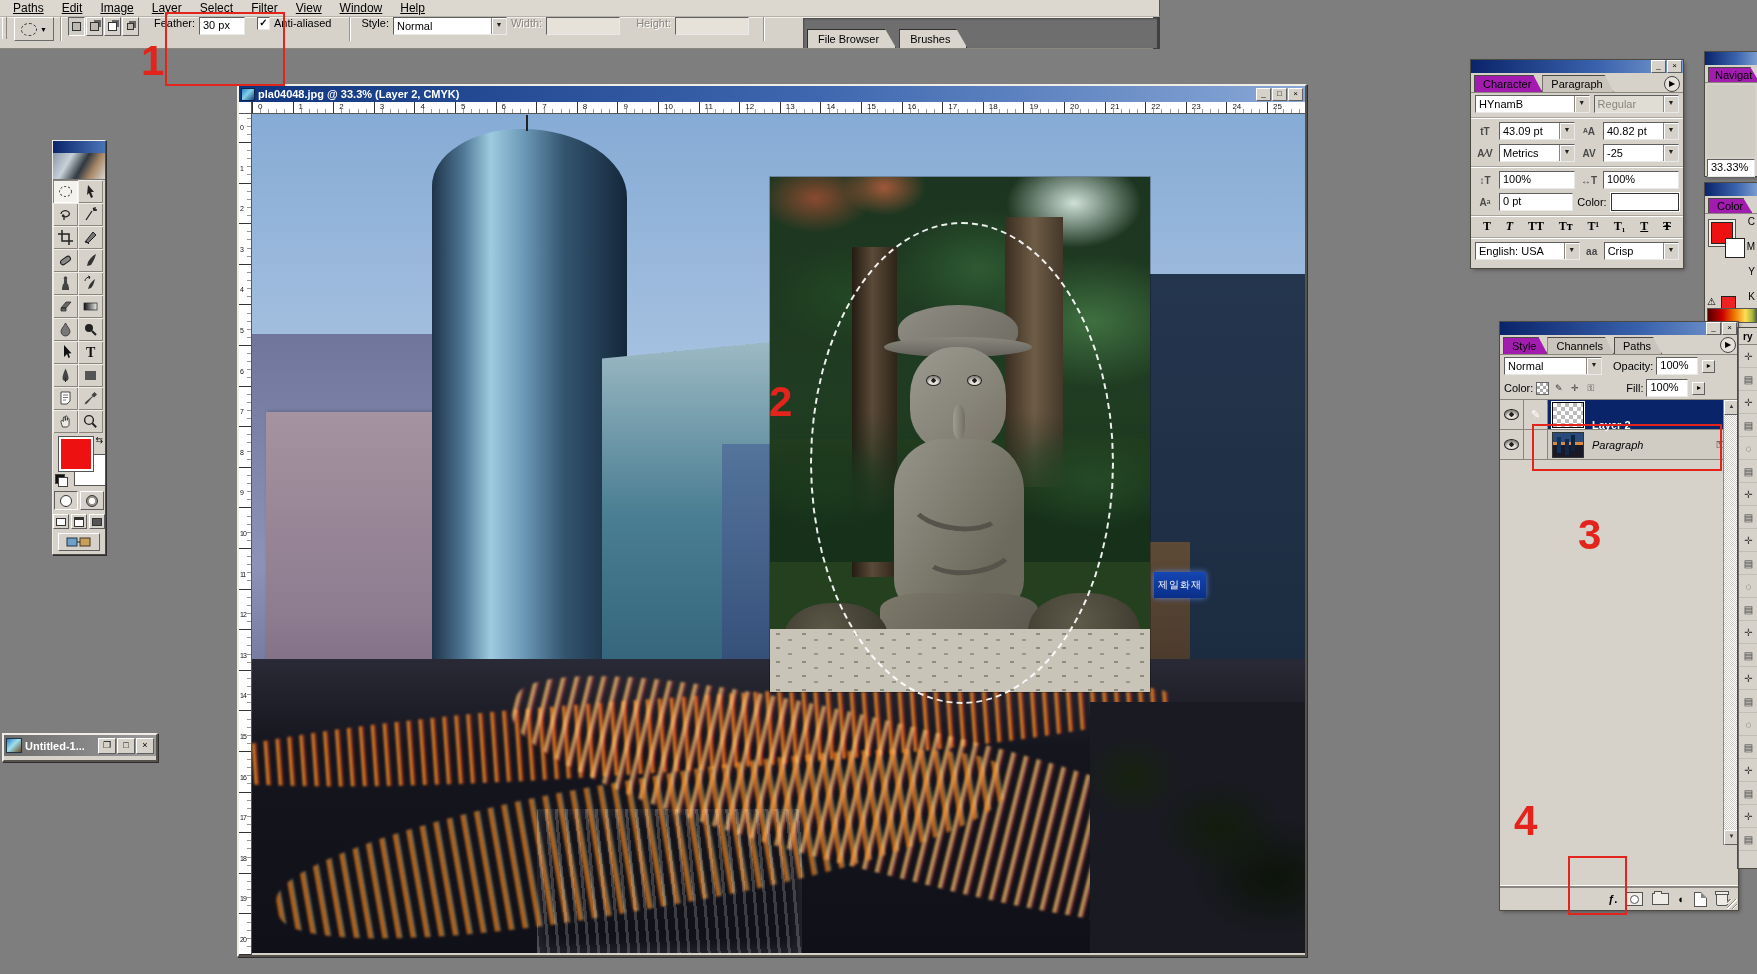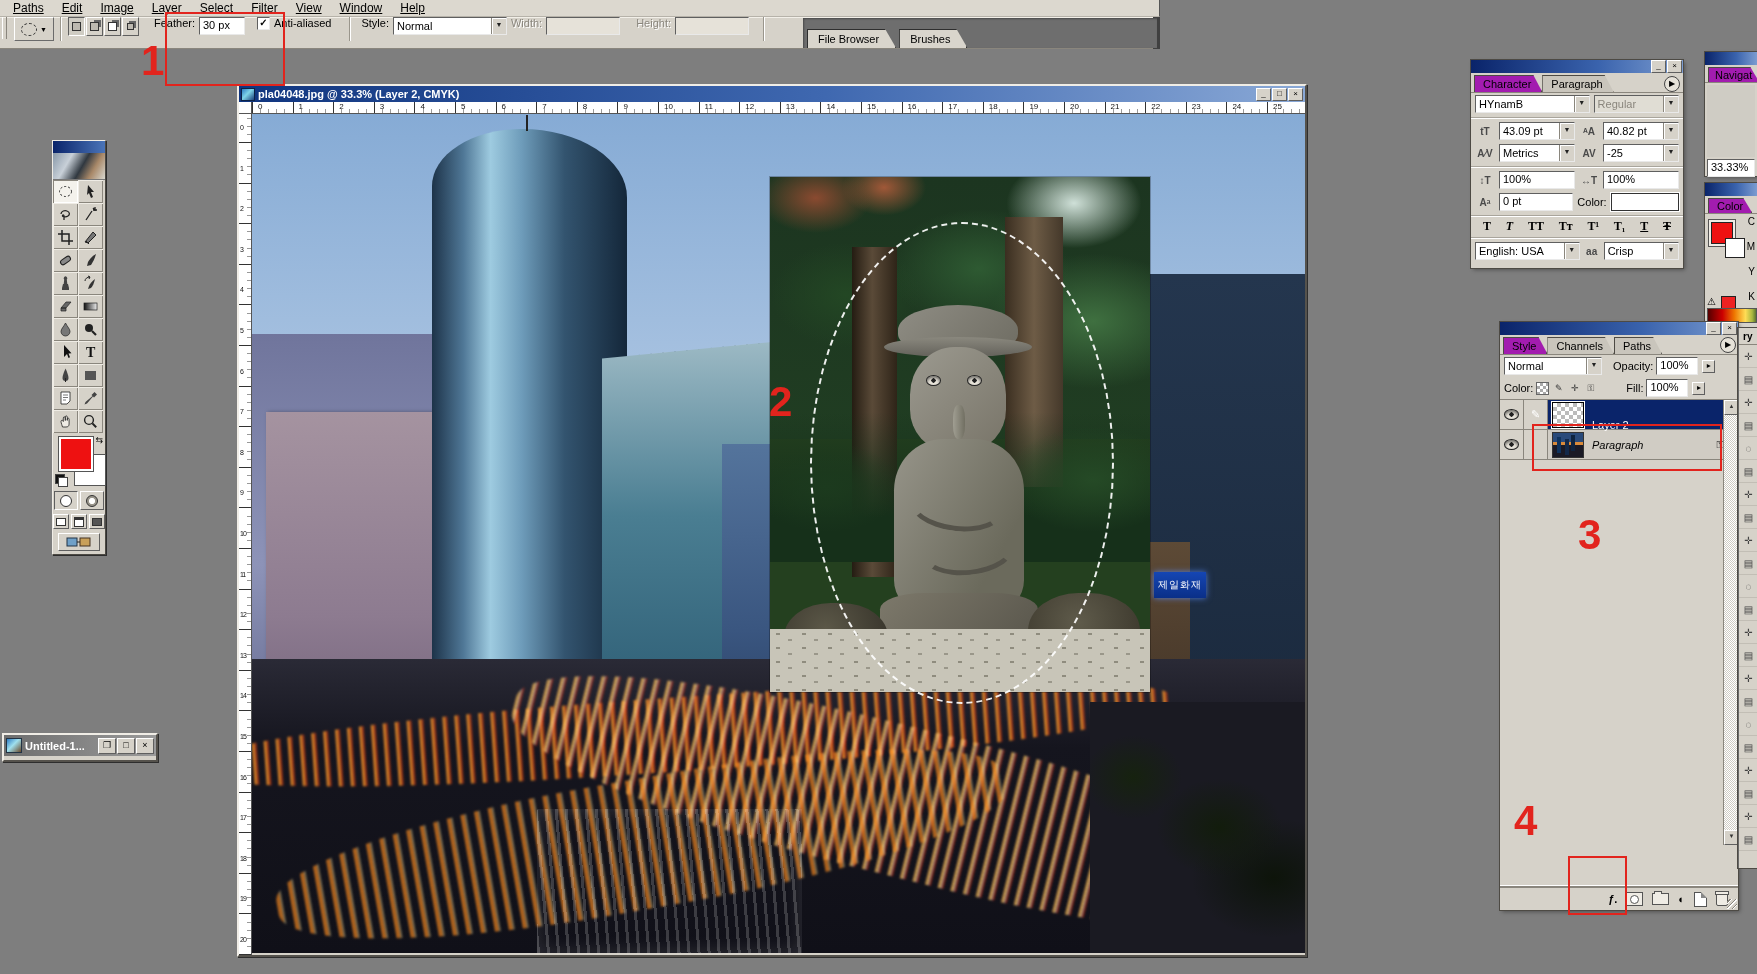--- a/index.html
+++ b/index.html
@@ -579,21 +579,21 @@
     </div>
     <div id="layers-list">
       <div class="layer-row selected">
         <span class="cell">
             <span class="eye"></span>
           </span>
         <span class="cell">
             <span style="font-size:11px;">✎</span>
           </span>
         <span class="thumb checker sel-border"></span>
-        <span class="layer-name" style="font-weight:normal;margin-top:21px;">Layer 2</span>
+        <span class="layer-name" style="font-weight:bold;margin-top:21px;">Layer 2</span>
       </div>
       <div class="layer-row">
         <span class="cell">
             <span class="eye"></span>
           </span>
         <span class="cell"></span>
         <span class="thumb bgimg"></span>
         <span class="layer-name" style="font-style:italic;flex:1;">Paragraph</span>
         <span style="font-size:10px;">⚿</span>
       </div>

